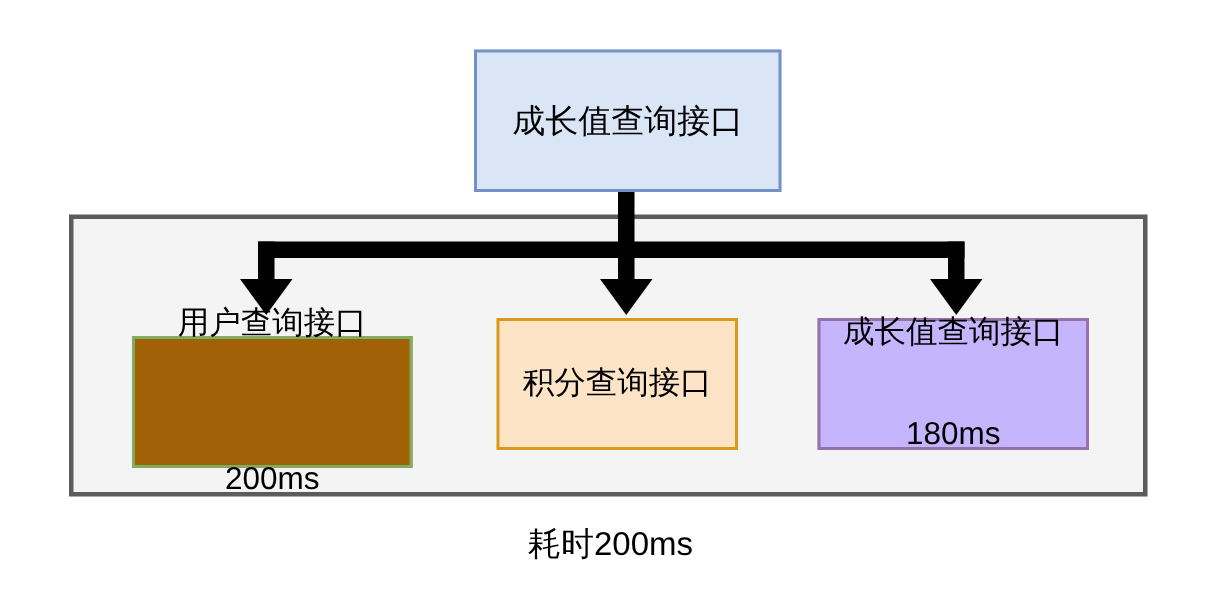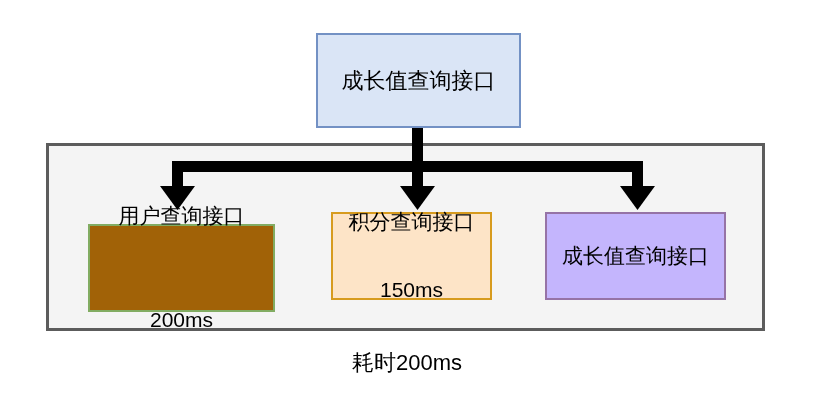--- a/index.html
+++ b/index.html
@@ -158,22 +158,22 @@
     <span class="node-line">成长值查询接口</span>
   </div>
 
   <div class="node" id="node-user-query">
     <span class="node-line">用户查询接口</span>
     <span class="node-line node-latency">200ms</span>
   </div>
 
   <div class="node" id="node-points-query">
     <span class="node-line">积分查询接口</span>
-    <span class="node-line node-latency">150ms</span>
   </div>
 
   <div class="node" id="node-growth-query">
     <span class="node-line">成长值查询接口</span>
+    <span class="node-line node-latency">180ms</span>
   </div>
 
   <div id="diagram-caption">耗时200ms</div>
 
 </div>
 
 </body></html>

